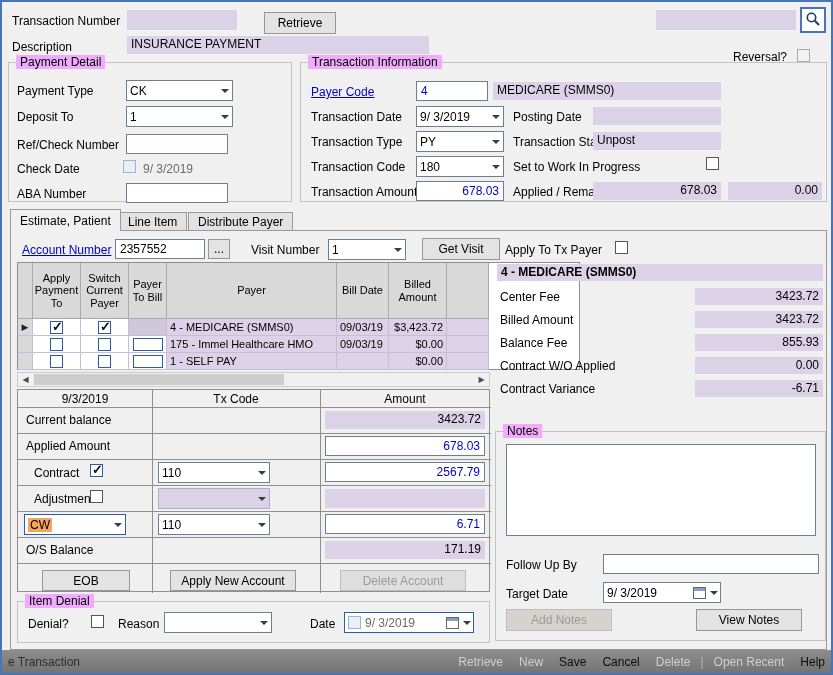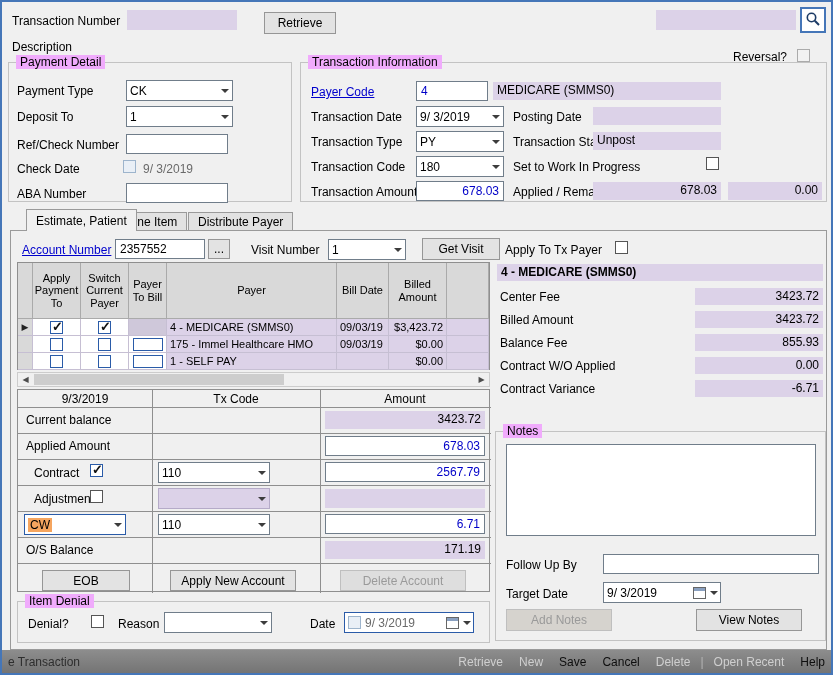--- a/index.html
+++ b/index.html
@@ -30,21 +30,21 @@
   .gb { position:absolute; border:1px solid #c3c3c3; }
   .gbt { position:absolute; top:-8px; left:7px; background:#f0abfc; padding:0 4px; font-size:12px; white-space:nowrap; }
   .cb { position:absolute; width:13px; height:13px; background:#fff; border:1px solid #2a5ba8; }
   .cb.ck::after { content:"\2713"; position:absolute; left:1px; top:-3px; font-size:13px; font-weight:700; color:#101010; }
   .cb.dis { border-color:#9db4cc; background:#e9eff6; }
   .cb.gray { border-color:#ababab; background:#f2f2f2; }
   .cbi { width:13px; height:13px; background:#fff; border:1px solid #2a5ba8; position:relative; flex:0 0 auto; }
   .cbi.ck::after { content:"\2713"; position:absolute; left:1px; top:-3px; font-size:13px; font-weight:700; color:#101010; }
   .tab { position:absolute; border:1px solid #9a9a9a; border-bottom:none; background:#e2e2e2;
          font-size:12px; display:flex; align-items:center; padding:0 9px; white-space:nowrap; }
-  .tab.active { background:#f0f0f0; z-index:3;margin-left:16px; }
+  .tab.active { background:#f0f0f0; z-index:3; }
   .tabpage { position:absolute; left:8px; top:228px; width:817px; height:420px;
              border:1px solid #9a9a9a; background:#f0f0f0; z-index:2; }
   .gh { position:absolute; background:#d9d9d9; border-right:1px solid #aaaaaa; border-bottom:1px solid #aaaaaa;
         font-size:11px; display:flex; align-items:center; justify-content:center; text-align:center;
         line-height:1.12; padding:1px; }
   .gc { position:absolute; border-right:1px solid #c6bfd3; border-bottom:1px solid #c6bfd3; font-size:11px;
         display:flex; align-items:center; padding:0 3px; background:#dcd2e8; white-space:nowrap; overflow:hidden; }
   .gc.white { background:#fff; justify-content:center; }
   .gc.sel { background:#d9d9d9; justify-content:center; font-size:9px; color:#222; }
   .gc.num { justify-content:flex-end; }
@@ -73,20 +73,21 @@
   <div class="abs" style="left:798px;top:5px;width:26px;height:26px;background:#fff;border:2px solid #4576b8;display:flex;align-items:center;justify-content:center">
     <span>
       <svg width="16" height="16" viewBox="0 0 16 16">
           <circle cx="6.5" cy="6.5" r="4.2" fill="none" stroke="#1c3b66" stroke-width="1.6"></circle>
           <line x1="9.8" y1="9.8" x2="14" y2="14" stroke="#1c3b66" stroke-width="2"></line>
         </svg>
     </span>
   </div>
 
   <div class="lbl" style="left:10px;top:38px">Description</div>
+  <div class="pf" style="left:125px;top:34px;width:302px;height:18px">INSURANCE PAYMENT</div>
   <div class="lbl" style="left:731px;top:48px">Reversal?</div>
   <div class="cb gray" style="left:795px;top:47px"></div>
 
   <div class="gb" style="left:6px;top:60px;width:284px;height:140px">
     <div class="gbt">Payment Detail</div>
     <div class="lbl" style="left:8px;top:21px">Payment Type</div>
     <div class="combo" style="left:117px;top:17px;width:107px;height:21px">
       <span class="val">CK</span>
         <span class="ar">
           <span class="tri"></span>
@@ -165,21 +166,21 @@
     <div class="combo" style="left:317px;top:8px;width:78px;height:21px">
       <span class="val">1</span>
         <span class="ar">
           <span class="tri"></span>
         </span>
     </div>
     <div class="btn" style="left:411px;top:7px;width:78px;height:22px">Get Visit</div>
     <div class="lbl" style="left:494px;top:12px">Apply To Tx Payer</div>
     <div class="cb" style="left:604px;top:10px;border-color:#555"></div>
 
-    <div class="abs" style="left:6px;top:31px;width:473px;height:108px;border:1px solid #8f8f8f;background:#fff">
+    <div class="abs" style="left:6px;top:31px;width:563px;height:108px;border:1px solid #8f8f8f;background:#fff">
 
       <div class="gh" style="left:0;top:0;width:15px;height:56px"></div>
       <div class="gh" style="left:15px;top:0;width:48px;height:56px">Apply Payment To</div>
       <div class="gh" style="left:63px;top:0;width:48px;height:56px">Switch Current Payer</div>
       <div class="gh" style="left:111px;top:0;width:38px;height:56px">Payer To Bill</div>
       <div class="gh" style="left:149px;top:0;width:170px;height:56px">Payer</div>
       <div class="gh" style="left:319px;top:0;width:52px;height:56px">Bill Date</div>
       <div class="gh" style="left:371px;top:0;width:58px;height:56px">Billed Amount</div>
       <div class="gh" style="left:429px;top:0;width:42px;height:56px"></div>
 

